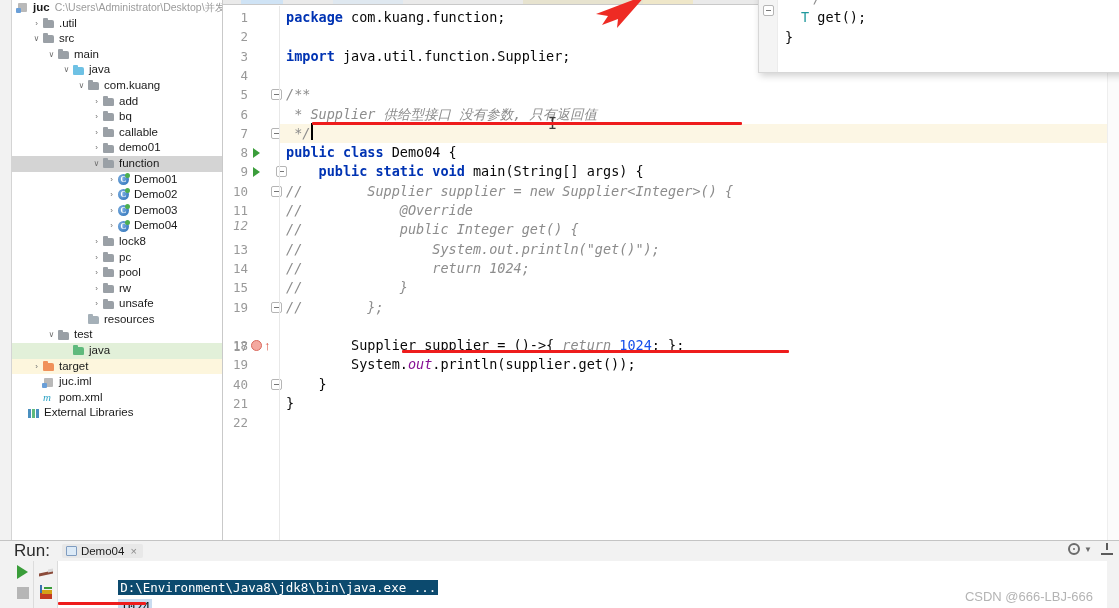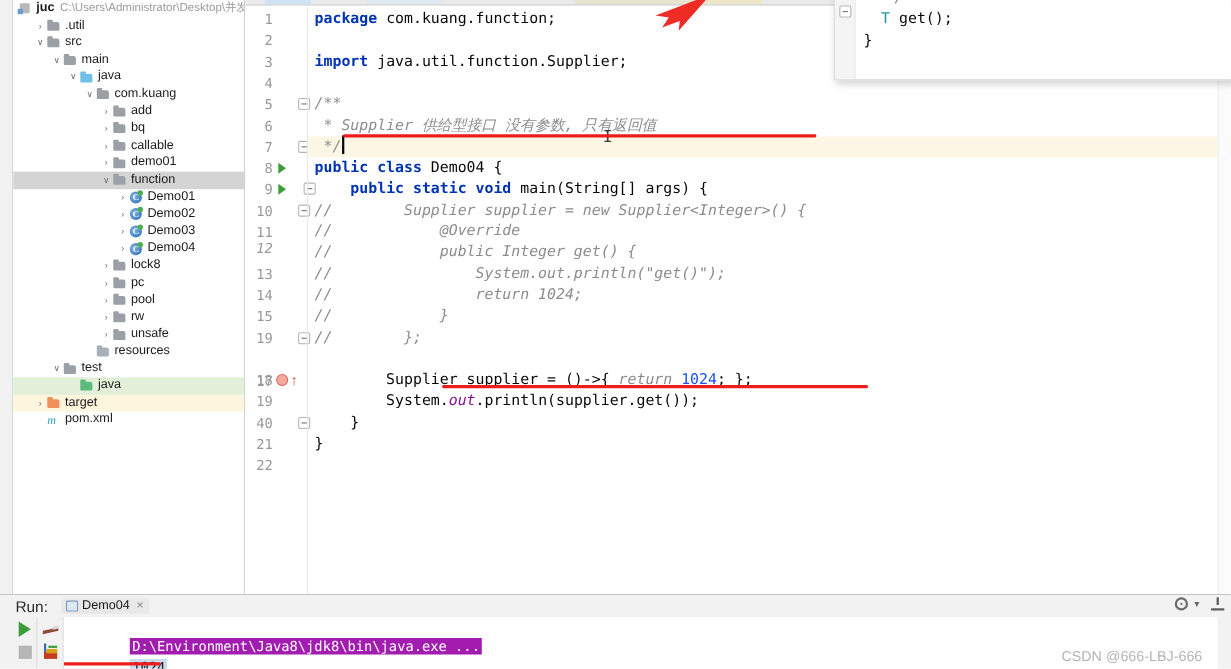--- a/index.html
+++ b/index.html
@@ -204,21 +204,21 @@
   
   .run-panel {
     position: absolute; left: 0; top: 540px; right: 0; bottom: 0;
     background: #f2f2f2; border-top: 1px solid #c4c4c4;
   }
   .run-header {
     position: absolute; left: 0; top: 0; right: 0; height: 20px;
     display: flex; align-items: center; background: #f2f2f2;
   }
   .run-label {
-    margin-left: 14px; font-size: 14px; color: #2b2b2b;
+    margin-left: 14px; font-size: 17px; color: #2b2b2b;
   }
   .run-tab {
     margin-left: 12px; display: flex; align-items: center;
     font-size: 11.5px; color: #1a1a1a; padding: 1px 6px 1px 4px;
     background: #e8e8e8; border-radius: 2px;
   }
   .tab-ic {
     display: inline-block; width: 11px; height: 10px; margin-right: 4px;
     border: 1px solid #7f9cc0; background: #dceaf7; border-radius: 1px;
   }
@@ -288,21 +288,21 @@
   .console {
     position: absolute; left: 58px; top: 20px; right: 12px; bottom: 0;
     background: #ffffff; font-family: "DejaVu Sans Mono", monospace;
     font-size: 12.5px; overflow: hidden;
   }
   .console-line {
     position: absolute; left: 0; height: 16px; line-height: 16px;
     white-space: pre;
   }
   .con-sel {
-    background: #a21caf; color: #ffffff;
+    background: #0c4a6e; color: #ffffff;
     padding: 0 2px;
   }
   .con-val {
     background: #c9dcf0; color: #1a1a1a; padding: 0 2px;
   }
   .watermark {
     position: absolute; right: 14px; bottom: 4px;
     font-size: 13px; color: #b4b4b4; font-family: "Liberation Sans", sans-serif;
   }
   .con-underline {
@@ -443,22 +443,32 @@
           <span class="ic ic-folder ic-folder-green"></span>
           <span>java</span>
         </div>
         <div class="tree-row sel-yellow" style="padding-left: 19px;">
           <span class="arrow">›</span>
           <span class="ic ic-folder ic-folder-orange"></span>
           <span>target</span>
         </div>
         <div class="tree-row " style="padding-left: 19px;">
           <span class="arrow"></span>
+          <span class="ic ic-mod"></span>
+          <span>juc.iml</span>
+        </div>
+        <div class="tree-row " style="padding-left: 19px;">
+          <span class="arrow"></span>
           <span class="ic ic-m">m</span>
           <span>pom.xml</span>
+        </div>
+        <div class="tree-row " style="padding-left: 4px;">
+          <span class="arrow"></span>
+          <span class="ic ic-lib"></span>
+          <span>External Libraries</span>
         </div>
       </div>
   </div>
 
   <div class="editor">
     <div class="tabstrip"></div>
     <div class="gutter">
       <div id="gutter-host">
           <div class="lineno" style="top: 2px;">1</div>
           <div class="lineno" style="top: 21.3px;">2</div>

